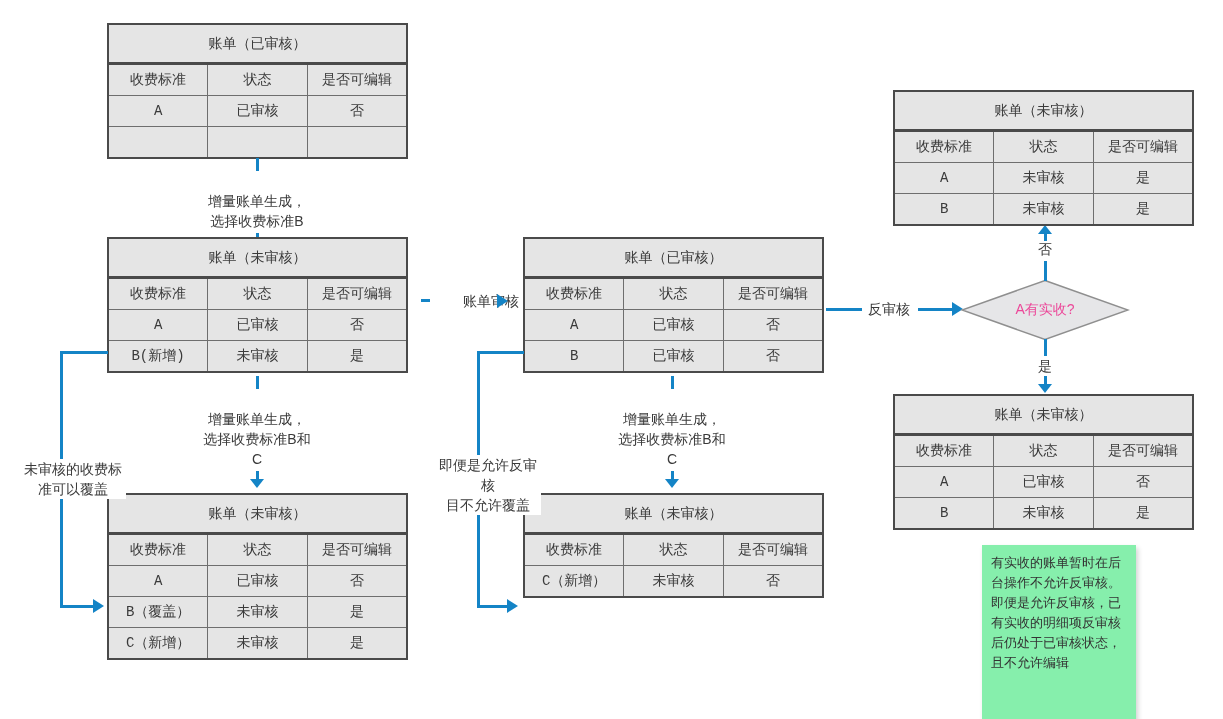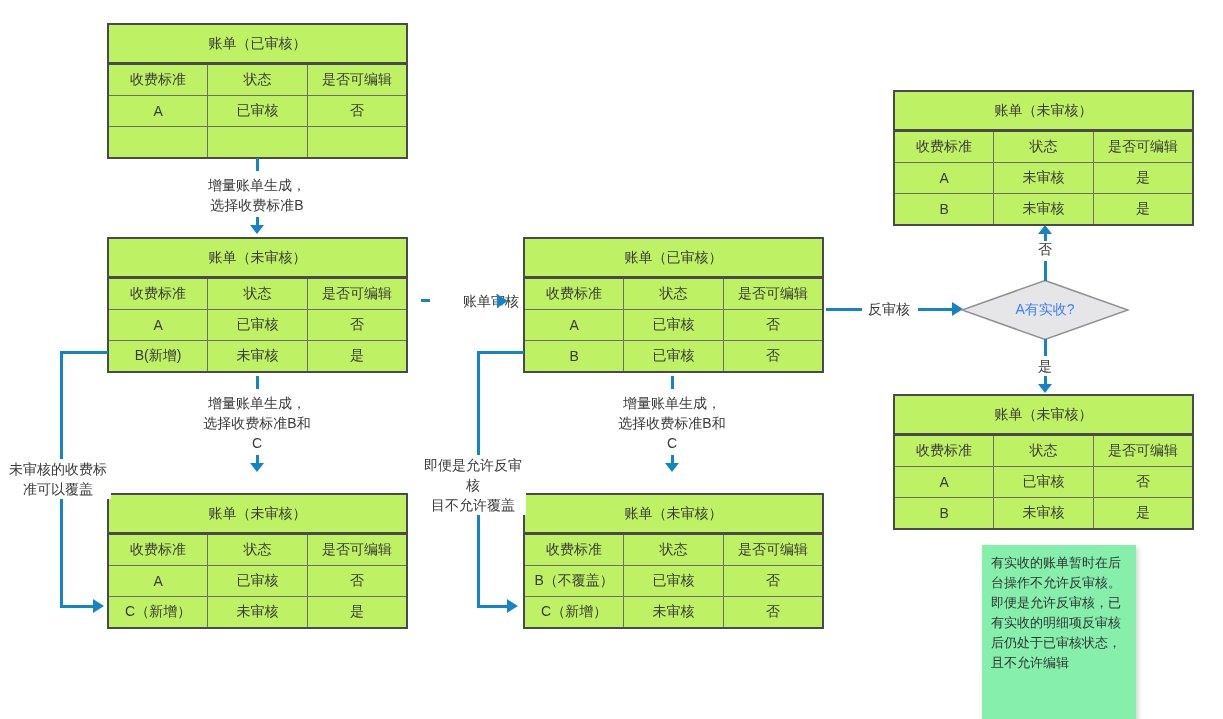--- a/index.html
+++ b/index.html
@@ -1,41 +1,41 @@
 <!DOCTYPE html>
 <html><head>
 <meta charset="utf-8">
 <style>
   html,body{margin:0;padding:0;background:#ffffff;}
   #canvas{
     position:relative;width:1223px;height:719px;background:#ffffff;
     font-family:"Liberation Sans","DejaVu Sans",sans-serif;color:#3a3a3a;overflow:hidden;
   }
   
-  .flow-table{position:absolute;border-collapse:collapse;table-layout:fixed;width:301px;background:#bef264;border:2px solid #4a4a4a;}
+  .flow-table{position:absolute;border-collapse:collapse;table-layout:fixed;width:301px;background:#e5e5e5;border:2px solid #4a4a4a;font-family:Liberation Mono, monospace;}
   .flow-table td{border:1px solid #6e6e6e;height:30px;text-align:center;font-size:14px;padding:0 2px;overflow:hidden;white-space:nowrap;}
   .flow-table tr.title>td{height:37px;border:1px solid #4a4a4a;border-bottom:3px solid #4a4a4a;}
   
   .hline,.vline{position:absolute;background:#1484c6;}
   .tri-right{position:absolute;width:0;height:0;border-top:7px solid transparent;border-bottom:7px solid transparent;border-left:11px solid #1484c6;}
   .tri-up{position:absolute;width:0;height:0;border-left:7px solid transparent;border-right:7px solid transparent;border-bottom:9px solid #1484c6;}
   .tri-down{position:absolute;width:0;height:0;border-left:7px solid transparent;border-right:7px solid transparent;border-top:9px solid #1484c6;}
   
   .vconn{position:absolute;text-align:center;font-size:14px;width:200px;}
   .vconn .stem{width:3px;height:13px;background:#1484c6;margin:0 auto;}
-  .vconn .vlabel{white-space:pre-line;line-height:20px;margin:4px 0 2px;}
+  .vconn .vlabel{white-space:pre-line;line-height:20px;margin:20px 0 2px;}
   .vconn .astem{width:3px;height:8px;background:#1484c6;margin:0 auto;}
   .vconn .atri{width:0;height:0;border-left:7px solid transparent;border-right:7px solid transparent;border-top:9px solid #1484c6;margin:0 auto;}
   
   .edge-label{position:absolute;font-size:14px;white-space:nowrap;color:#3a3a3a;}
   
-  .anno{position:absolute;width:106px;text-align:center;font-size:14px;line-height:20px;white-space:pre-line;background:#ffffff;z-index:2;}
+  .anno{position:absolute;width:106px;text-align:center;font-size:14px;line-height:20px;white-space:pre-line;background:#ffffff;z-index:2;margin-left:15px;}
   
   .diamond{position:absolute;left:960px;top:279px;width:170px;height:62px;}
-  .diamond .dlabel{position:absolute;left:0;top:0;width:100%;height:100%;display:flex;align-items:center;justify-content:center;font-size:14px;color:#3b82f6;}
+  .diamond .dlabel{position:absolute;left:0;top:0;width:100%;height:100%;display:flex;align-items:center;justify-content:center;font-size:14px;color:#ec4899;}
   
   .note{position:absolute;left:982px;top:545px;width:154px;height:190px;background:#86efac;
         padding:8px 9px;font-size:13px;line-height:20px;white-space:pre-line;box-sizing:border-box;
         color:#333;box-shadow:2px 3px 5px rgba(0,0,0,0.18);}
 </style>
 </head>
 <body>
 
 <div id="canvas">
 
@@ -235,41 +235,41 @@
       <td>收费标准</td>
       <td>状态</td>
       <td>是否可编辑</td>
     </tr>
     <tr>
       <td>A</td>
       <td>已审核</td>
       <td>否</td>
     </tr>
     <tr>
+      <td>B（覆盖）</td>
+      <td>未审核</td>
+      <td>是</td>
+    </tr>
+    <tr>
       <td>C（新增）</td>
       <td>未审核</td>
       <td>是</td>
     </tr>
   </tbody>
     </table>
 
   <table class="flow-table" style="left:523px;top:493px;">
     <tbody>
         <tr class="title">
           <td colspan="3">账单（未审核）</td>
         </tr>
     <tr>
       <td>收费标准</td>
       <td>状态</td>
       <td>是否可编辑</td>
-    </tr>
-    <tr>
-      <td>B（不覆盖）</td>
-      <td>已审核</td>
-      <td>否</td>
     </tr>
     <tr>
       <td>C（新增）</td>
       <td>未审核</td>
       <td>否</td>
     </tr>
   </tbody>
     </table>
 
   <div class="note">有实收的账单暂时在后

